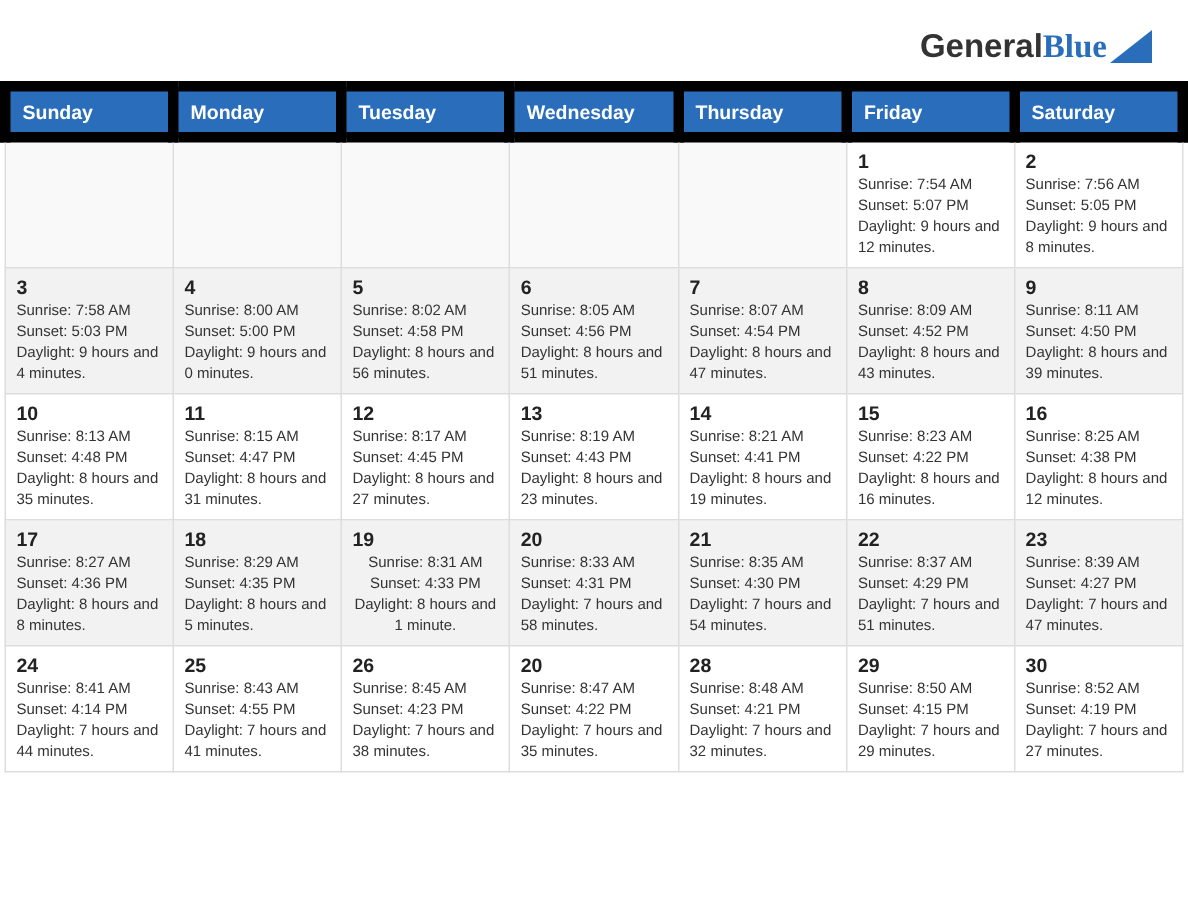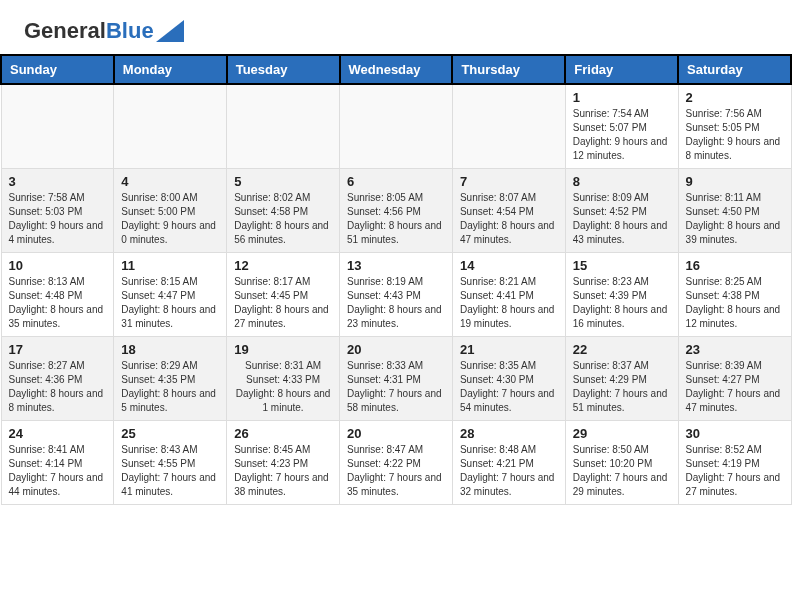--- a/index.html
+++ b/index.html
@@ -5,38 +5,38 @@
     * { box-sizing: border-box; margin: 0; padding: 0; }
     body {
       font-family: Arial, sans-serif;
       background: #fff;
       width: 792px;
       min-height: 612px;
       overflow: hidden;
     }
     .header {
       display: flex;
-      justify-content: flex-start;
+      justify-content: flex-end;
       align-items: flex-start;
       padding: 18px 24px 10px 24px;
     }
     .logo {
       display: flex;
       flex-direction: column;
       align-items: flex-start;
     }
     .logo-text {
       display: flex;
       align-items: center;
       font-size: 22px;
       font-weight: bold;
       color: #333;
     }
     .logo-general { color: #333; }
-    .logo-blue { color: #2a6ebb; }
+    .logo-blue { color: #2a6ebb; font-family: Liberation Serif, serif; }
     .title-block {
       text-align: right;
     }
     .month-title {
       font-size: 36px;
       font-weight: 300;
       color: #222;
       line-height: 1.1;
     }
     .location {
@@ -49,21 +49,21 @@
       border-collapse: collapse;
       margin: 0;
     }
     .calendar th {
       background: #2a6ebb;
       color: #fff;
       font-size: 13px;
       font-weight: bold;
       padding: 6px 8px;
       text-align: left;
-      border: 2px solid #000000;
+      border: 7px solid #000000;
     }
     .calendar td {
       vertical-align: top;
       border: 1px solid #ddd;
       padding: 5px 7px;
       font-size: 10.5px;
       color: #333;
       width: 113px;
       min-height: 80px;
       background: #fff;
@@ -205,21 +205,21 @@
         </td>
         <td>
           <div class="day-number">14</div>
           <div class="day-info" style="white-space: pre-line;">Sunrise: 8:21 AM
 Sunset: 4:41 PM
 Daylight: 8 hours and 19 minutes.</div>
         </td>
         <td>
           <div class="day-number">15</div>
           <div class="day-info" style="white-space: pre-line;">Sunrise: 8:23 AM
-Sunset: 4:39 PM
+Sunset: 4:22 PM
 Daylight: 8 hours and 16 minutes.</div>
         </td>
         <td>
           <div class="day-number">16</div>
           <div class="day-info" style="white-space: pre-line;">Sunrise: 8:25 AM
 Sunset: 4:38 PM
 Daylight: 8 hours and 12 minutes.</div>
         </td>
       </tr>
       <tr class="row-shaded">
@@ -293,21 +293,21 @@
         </td>
         <td>
           <div class="day-number">28</div>
           <div class="day-info" style="white-space: pre-line;">Sunrise: 8:48 AM
 Sunset: 4:21 PM
 Daylight: 7 hours and 32 minutes.</div>
         </td>
         <td>
           <div class="day-number">29</div>
           <div class="day-info" style="white-space: pre-line;">Sunrise: 8:50 AM
-Sunset: 10:20 PM
+Sunset: 4:15 PM
 Daylight: 7 hours and 29 minutes.</div>
         </td>
         <td>
           <div class="day-number">30</div>
           <div class="day-info" style="white-space: pre-line;">Sunrise: 8:52 AM
 Sunset: 4:19 PM
 Daylight: 7 hours and 27 minutes.</div>
         </td>
       </tr>
     </tbody>

